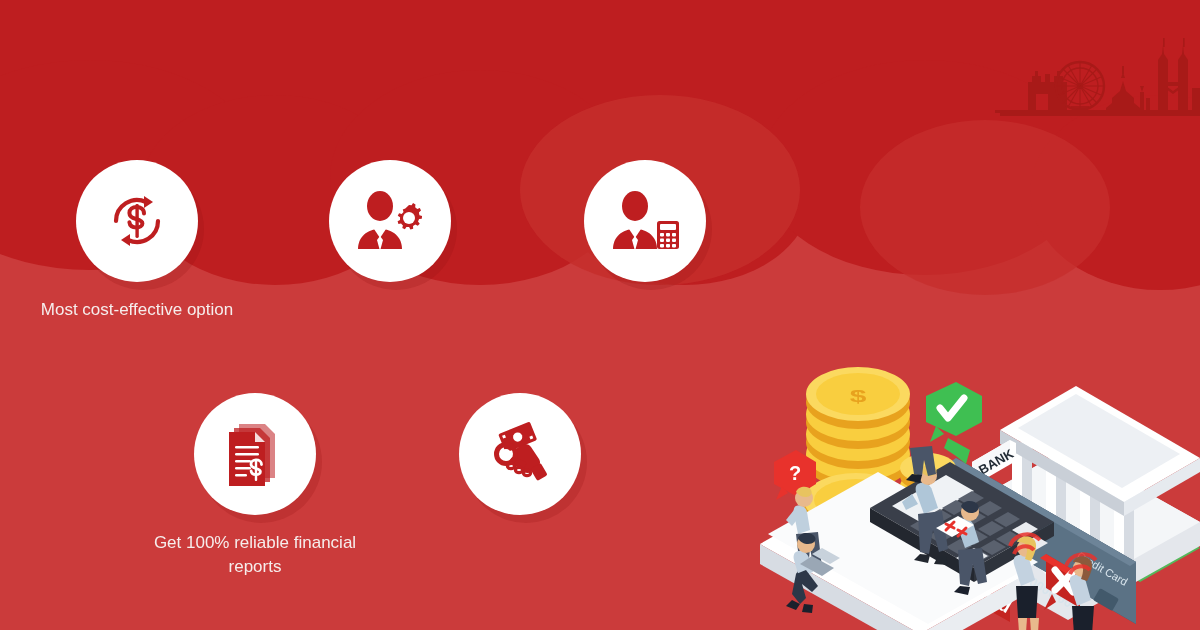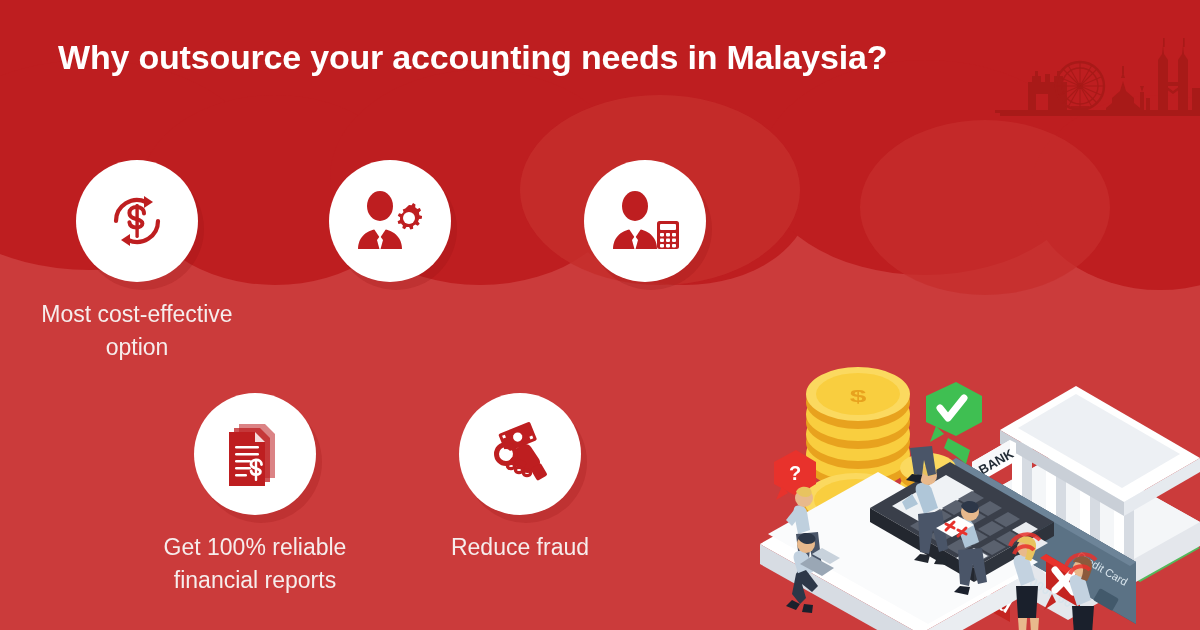--- a/index.html
+++ b/index.html
@@ -41,21 +41,21 @@
   .item { position:absolute; z-index:5; text-align:center; }
   .circle {
     width:122px; height:122px; border-radius:50%;
     background:#FFFFFF; margin:0 auto;
     display:flex; align-items:center; justify-content:center;
     box-shadow:6px 8px 0 rgba(150,16,16,0.22);
     position:relative;
   }
   .circle svg { display:block; }
   .caption {
-    margin-top:16px; color:#F6EDEC; font-size:23px; line-height:1.42;
+    margin-top:16px; color:#F6EDEC; font-size:17px; line-height:1.42;
     width:230px; margin-left:auto; margin-right:auto;
   }
 
   
   .pos-1 { left:22px;  top:160px; width:230px; }
   .pos-2 { left:275px; top:160px; width:230px; }
   .pos-3 { left:530px; top:160px; width:230px; }
   
   .pos-4 { left:140px; top:393px; width:230px; }
   .pos-5 { left:405px; top:393px; width:230px; }
@@ -82,21 +82,20 @@
   <div class="cloud c-dark" style="left:330px; top:70px; width:300px; height:215px;"></div>
   <div class="cloud c-dark" style="left:560px; top:110px; width:250px; height:175px;"></div>
   <div class="cloud c-dark" style="left:760px; top:60px; width:330px; height:215px;"></div>
   <div class="cloud c-dark" style="left:1030px; top:95px; width:260px; height:195px;"></div>
 
   <div class="cloud c-mid" style="left:520px; top:95px; width:280px; height:190px; opacity:0.85;"></div>
   <div class="cloud c-mid" style="left:860px; top:120px; width:250px; height:175px; opacity:0.75;"></div>
 </div>
 
 <div class="header">
-  <div class="title">Why outsource your accounting needs in Malaysia?</div>
 
   <div class="skyline">
     <svg width="200" height="110" viewBox="0 0 200 110" xmlns="http://www.w3.org/2000/svg">
       <g fill="#A81A18">
 
         <path d="M28 108V74h4v-6h3v-5h3v5h3v6h4v-8h5v8h4v-6h3v-5h3v5h3v6h4v34z"></path>
         <rect x="36" y="86" width="12" height="22" fill="#BE1E20"></rect>
 
         <circle cx="80" cy="78" r="24" fill="none" stroke="#A81A18" stroke-width="2.4"></circle>
         <circle cx="80" cy="78" r="18" fill="none" stroke="#A81A18" stroke-width="1.3"></circle>
@@ -275,21 +274,20 @@
             <ellipse cx="26" cy="45" rx="3.6" ry="2.6"></ellipse>
             <ellipse cx="34" cy="49" rx="3.6" ry="2.6"></ellipse>
             <ellipse cx="42" cy="52" rx="3.6" ry="2.6"></ellipse>
           </g>
 
           <rect x="48" y="44" width="12" height="14" rx="2" transform="rotate(-30 54 51)"></rect>
         </g>
       </svg>
     </span>
   </div>
-  <div class="caption">Reduce fraud</div>
 </div>
 
 <div class="illo">
   <svg width="440" height="360" viewBox="0 0 440 360" xmlns="http://www.w3.org/2000/svg">
 
     <g>
 
       <g>
         <path d="M270 250l60-34 110 62-60 34z" fill="#55B85B"></path>
         <path d="M300 268l40-22 28 16-40 22z" fill="#FFFFFF" opacity="0.85"></path>

